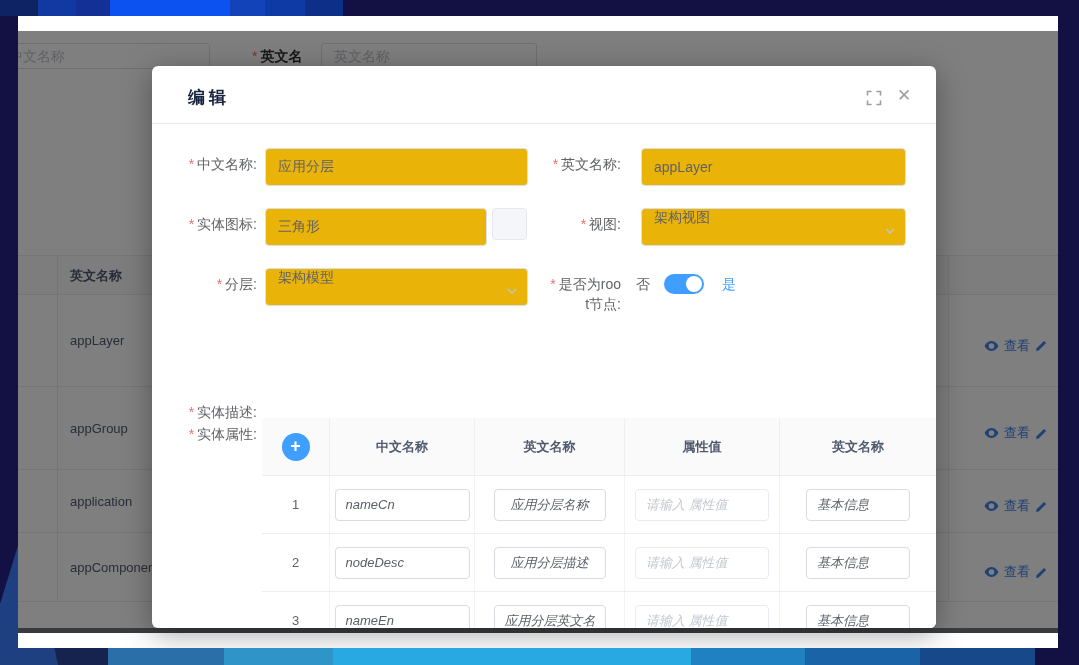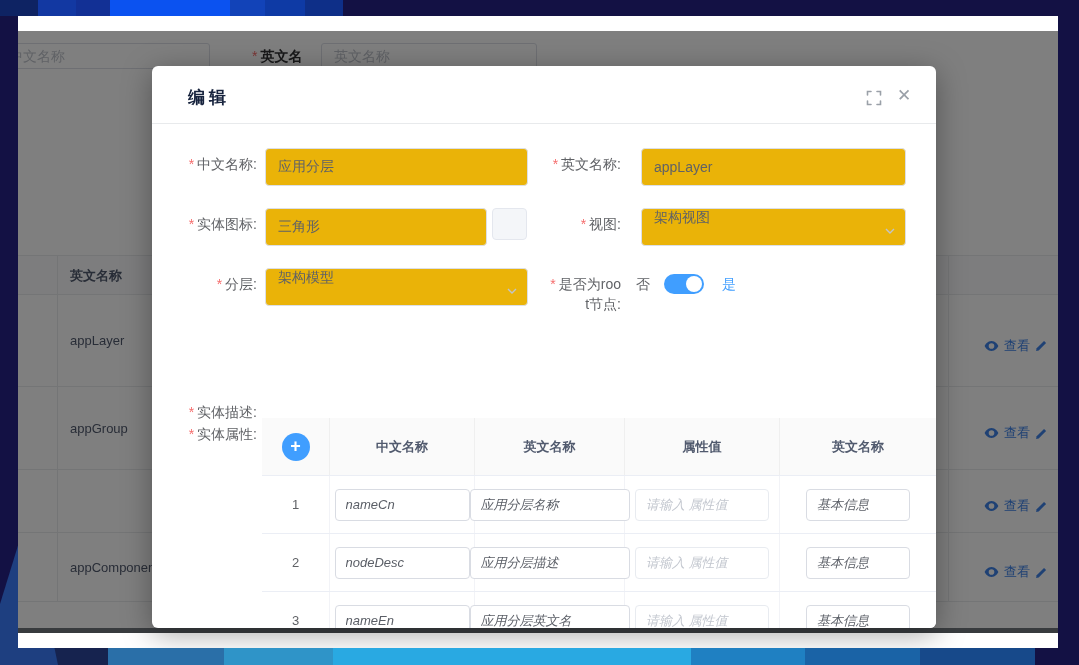--- a/index.html
+++ b/index.html
@@ -111,21 +111,21 @@
   .c5 { width:156px; border-right:none; }
   .at-head .at-cell { font-weight:bold; color:#515a6e; background:#fafafa;
     border-right:1px solid #efefef; }
   .at-head .c5 { border-right:none; }
   .add-btn { width:28px; height:28px; border-radius:50%; background:#409eff; color:#fff;
     font-size:18px; line-height:26px; text-align:center; cursor:pointer; }
   .idx { color:#606266; }
   .cell-input { height:32px; border:1px solid #d9dce3; border-radius:4px; padding:0 10px;
     font-size:13px; color:#5a5e66; outline:none; background:#fff;
     font-family:"Liberation Sans", sans-serif;font-style:italic; }
-  .w-cn { width:135px; } .w-en { width:160px; } .w-val { width:134px; } .w-grp { width:104px; }
+  .w-cn { width:135px; } .w-en { width:112px;text-align:center; } .w-val { width:134px; } .w-grp { width:104px; }
   .val-input { border-color:#e8ebf0; }
   .val-input::placeholder { color:#c3c7cf; }
 </style>
 </head>
 <body>
 
 <div class="abs band-top"></div>
 <div class="abs band-bottom"></div>
 <div class="abs corner-shape"></div>
 
@@ -163,20 +163,21 @@
         <svg class="icon-svg" width="15" height="12" viewBox="0 0 24 18">
             <path d="M12 1C6 1 1.7 7 1 9c.7 2 5 8 11 8s10.3-6 11-8c-.7-2-5-8-11-8zm0 12.5A4.5 4.5 0 1 1 12 4.5a4.5 4.5 0 0 1 0 9z" fill="currentColor"></path>
           </svg>
         <span class="view-txt">查看</span>
         <svg class="icon-svg" width="13" height="13" viewBox="0 0 24 24">
             <path d="M3 17.2 2 22l4.8-1L20.5 7.3l-3.8-3.8L3 17.2z" fill="currentColor"></path>
           </svg>
       </div>
     </div>
     <div class="abs bg-row r3">
+      <div class="cell-en">application</div>
       <div class="actions">
         <svg class="icon-svg" width="15" height="12" viewBox="0 0 24 18">
             <path d="M12 1C6 1 1.7 7 1 9c.7 2 5 8 11 8s10.3-6 11-8c-.7-2-5-8-11-8zm0 12.5A4.5 4.5 0 1 1 12 4.5a4.5 4.5 0 0 1 0 9z" fill="currentColor"></path>
           </svg>
         <span class="view-txt">查看</span>
         <svg class="icon-svg" width="13" height="13" viewBox="0 0 24 24">
             <path d="M3 17.2 2 22l4.8-1L20.5 7.3l-3.8-3.8L3 17.2z" fill="currentColor"></path>
           </svg>
       </div>
     </div>

